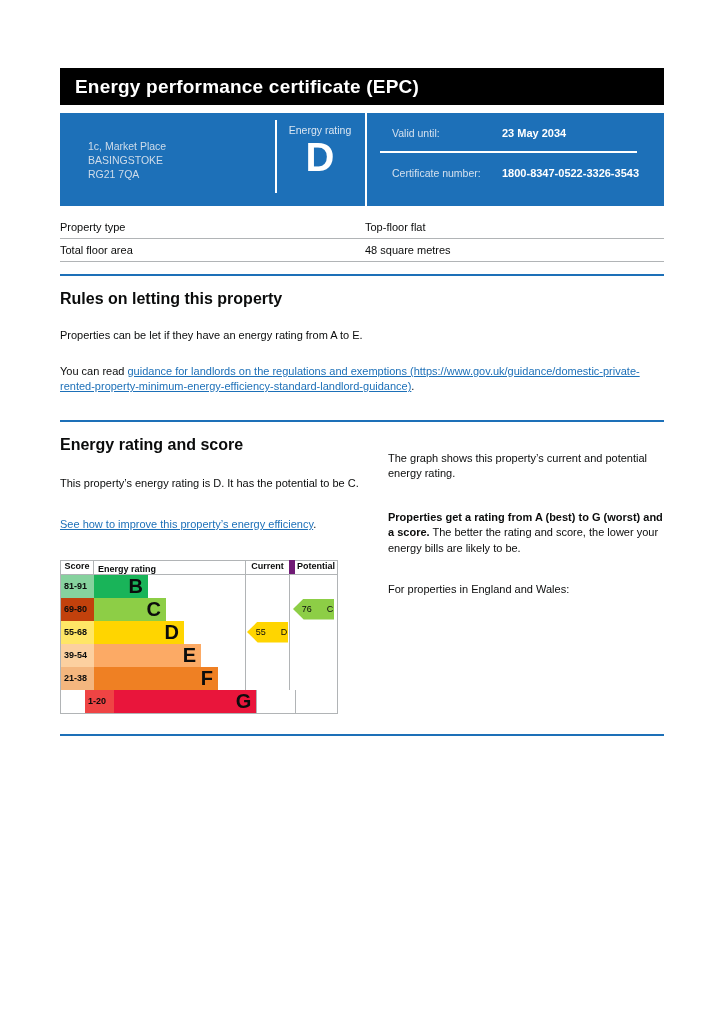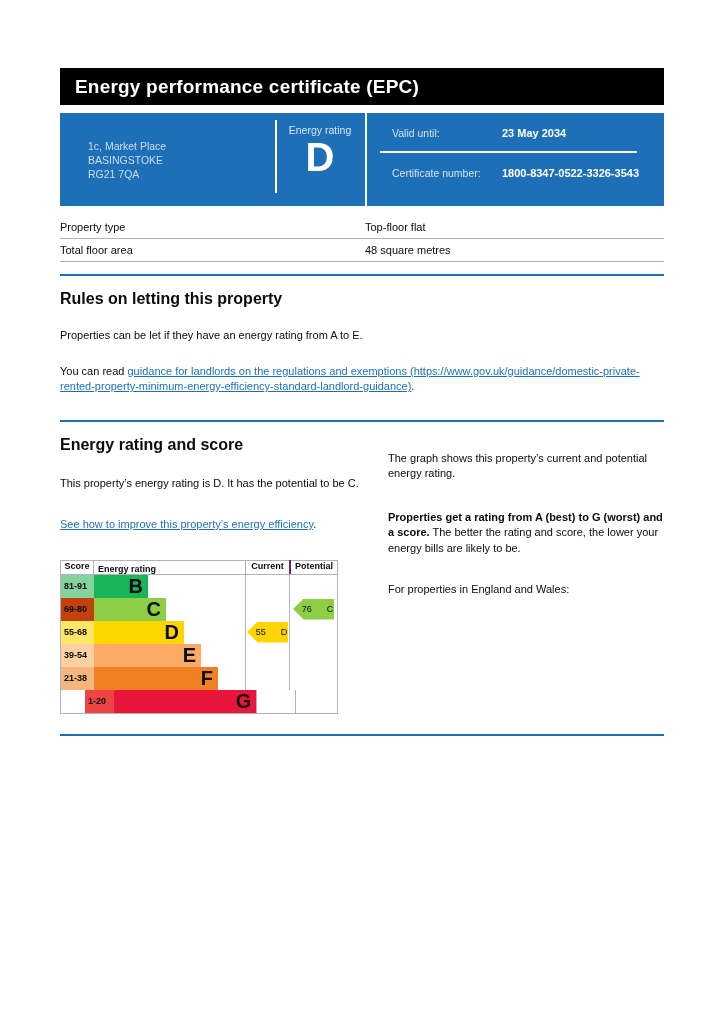--- a/index.html
+++ b/index.html
@@ -56,21 +56,21 @@
   .p-gap-lg { margin-top:28px !important; }
   .p-gap-md { margin-top:26px !important; }
   .avg-lines { font-size:11px; line-height:15.5px; margin-top:20px; }
 
   
   .epc-chart { margin-top:27px; width:278px; border:1px solid #b1b4b6; font-size:9px; }
   .epc-header { display:flex; height:14px; align-items:flex-end; border-bottom:1px solid #b1b4b6; font-weight:bold; }
   .epc-h-score { width:33px; text-align:center; border-right:1px solid #b1b4b6; height:14px; line-height:13px; }
   .epc-h-rating { flex:1; padding-left:4px; }
   .epc-h-current { width:44px; border-left:1px solid #b1b4b6; text-align:center; height:14px; line-height:13px; }
-  .epc-h-potential { width:48px; border-left:2px solid #701a75; text-align:center; height:14px; line-height:13px; }
+  .epc-h-potential { width:48px; border-left:6px solid #701a75; text-align:center; height:14px; line-height:13px; }
   .epc-row { display:flex; height:23px; }
   .epc-score { width:33px; display:flex; align-items:center; padding-left:3px; font-weight:bold; font-size:9px; }
   .epc-bar-area { flex:1; position:relative; }
   .epc-bar { height:23px; display:flex; align-items:center; justify-content:flex-end; padding-right:5px;
              font-size:20px; font-weight:bold; color:#0b0c0c; }
   .epc-cell { width:44px; border-left:1px solid #b1b4b6; display:flex; align-items:center; justify-content:center; }
   .epc-cell.potential { width:48px; }
   .epc-arrow { width:41px; height:21px; display:flex; align-items:center; justify-content:center; gap:15px;
                padding-left:8px; font-weight:normal; font-size:9px; color:#0b0c0c;
                clip-path:polygon(0 50%, 26% 0, 100% 0, 100% 100%, 26% 100%); }

